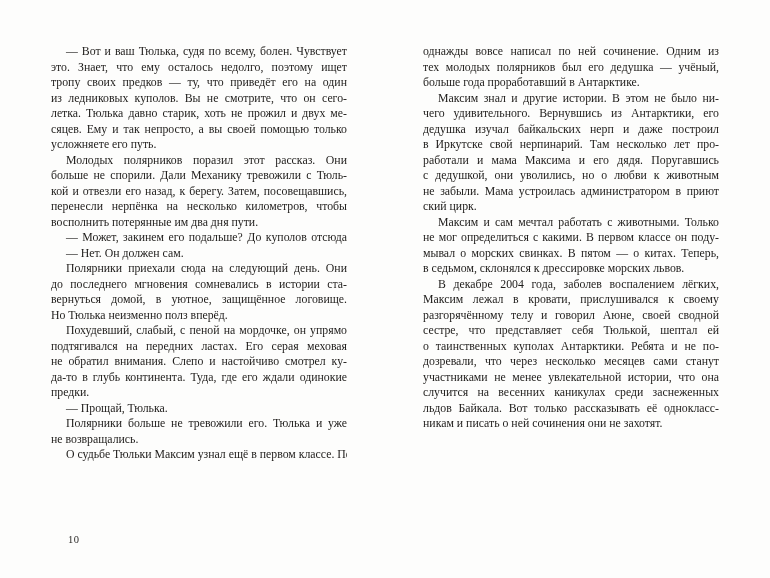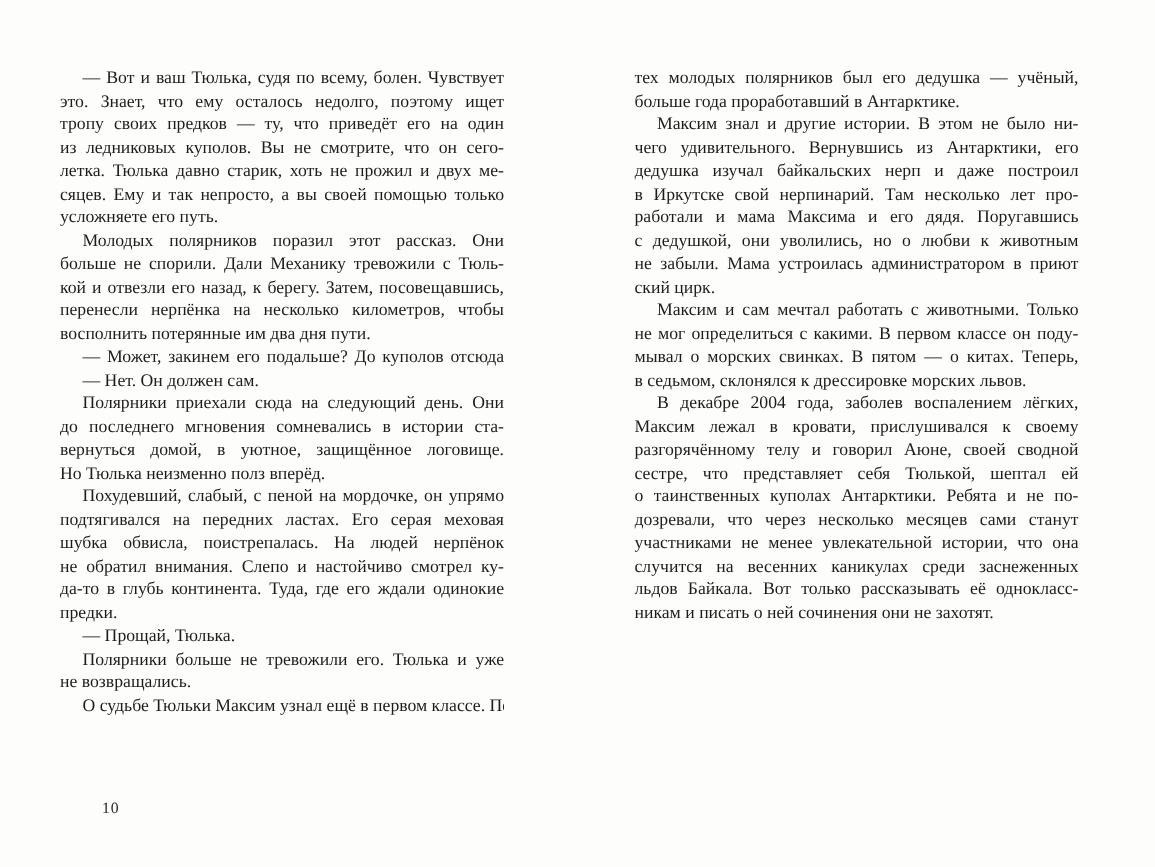--- a/index.html
+++ b/index.html
@@ -17,21 +17,21 @@
     color: #1e1c1a;
   }
   .text-column {
     position: absolute;
     top: 44px;
     width: 296px;
     font-size: 11.8px;
     line-height: 15.5px;
     overflow: hidden;
   }
-  .column-left  { left: 40px; }
+  .column-left  { left: 51px; }
   .column-right { left: 423px; }
   .para { margin: 0; padding: 0; }
   .line {
     white-space: nowrap;
     text-align: justify;
     text-align-last: justify;
   }
   
   .line.para-end { text-align-last: left; }
   .para.indent .line:first-child { text-indent: 15px; }
@@ -73,39 +73,39 @@
       </div>
       <div class="para indent">
         <div class="line">Полярники приехали сюда на следующий день. Они</div>
         <div class="line">до последнего мгновения сомневались в истории ста-</div>
         <div class="line">вернуться домой, в уютное, защищённое логовище.</div>
         <div class="line para-end">Но Тюлька неизменно полз вперёд.</div>
       </div>
       <div class="para indent">
         <div class="line">Похудевший, слабый, с пеной на мордочке, он упрямо</div>
         <div class="line">подтягивался на передних ластах. Его серая меховая</div>
-        <div class="line">шубка обвисла, поистрепалась. На людей нерпёнок</div>
         <div class="line">не обратил внимания. Слепо и настойчиво смотрел ку-</div>
         <div class="line">да-то в глубь континента. Туда, где его ждали одинокие</div>
         <div class="line para-end">предки.</div>
       </div>
       <div class="para indent">
         <div class="line para-end">— Прощай, Тюлька.</div>
       </div>
       <div class="para indent">
         <div class="line">Полярники больше не тревожили его. Тюлька и уже</div>
         <div class="line para-end">не возвращались.</div>
       </div>
       <div class="para indent">
         <div class="line">О судьбе Тюльки Максим узнал ещё в первом классе. Пе-</div>
       </div>
     </div>
 
   <div class="text-column column-right">
       <div class="para">
+        <div class="line">однажды вовсе написал по ней сочинение. Одним из</div>
         <div class="line">тех молодых полярников был его дедушка — учёный,</div>
         <div class="line para-end">больше года проработавший в Антарктике.</div>
       </div>
       <div class="para indent">
         <div class="line">Максим знал и другие истории. В этом не было ни-</div>
         <div class="line">чего удивительного. Вернувшись из Антарктики, его</div>
         <div class="line">дедушка изучал байкальских нерп и даже построил</div>
         <div class="line">в Иркутске свой нерпинарий. Там несколько лет про-</div>
         <div class="line">работали и мама Максима и его дядя. Поругавшись</div>
         <div class="line">с дедушкой, они уволились, но о любви к животным</div>

